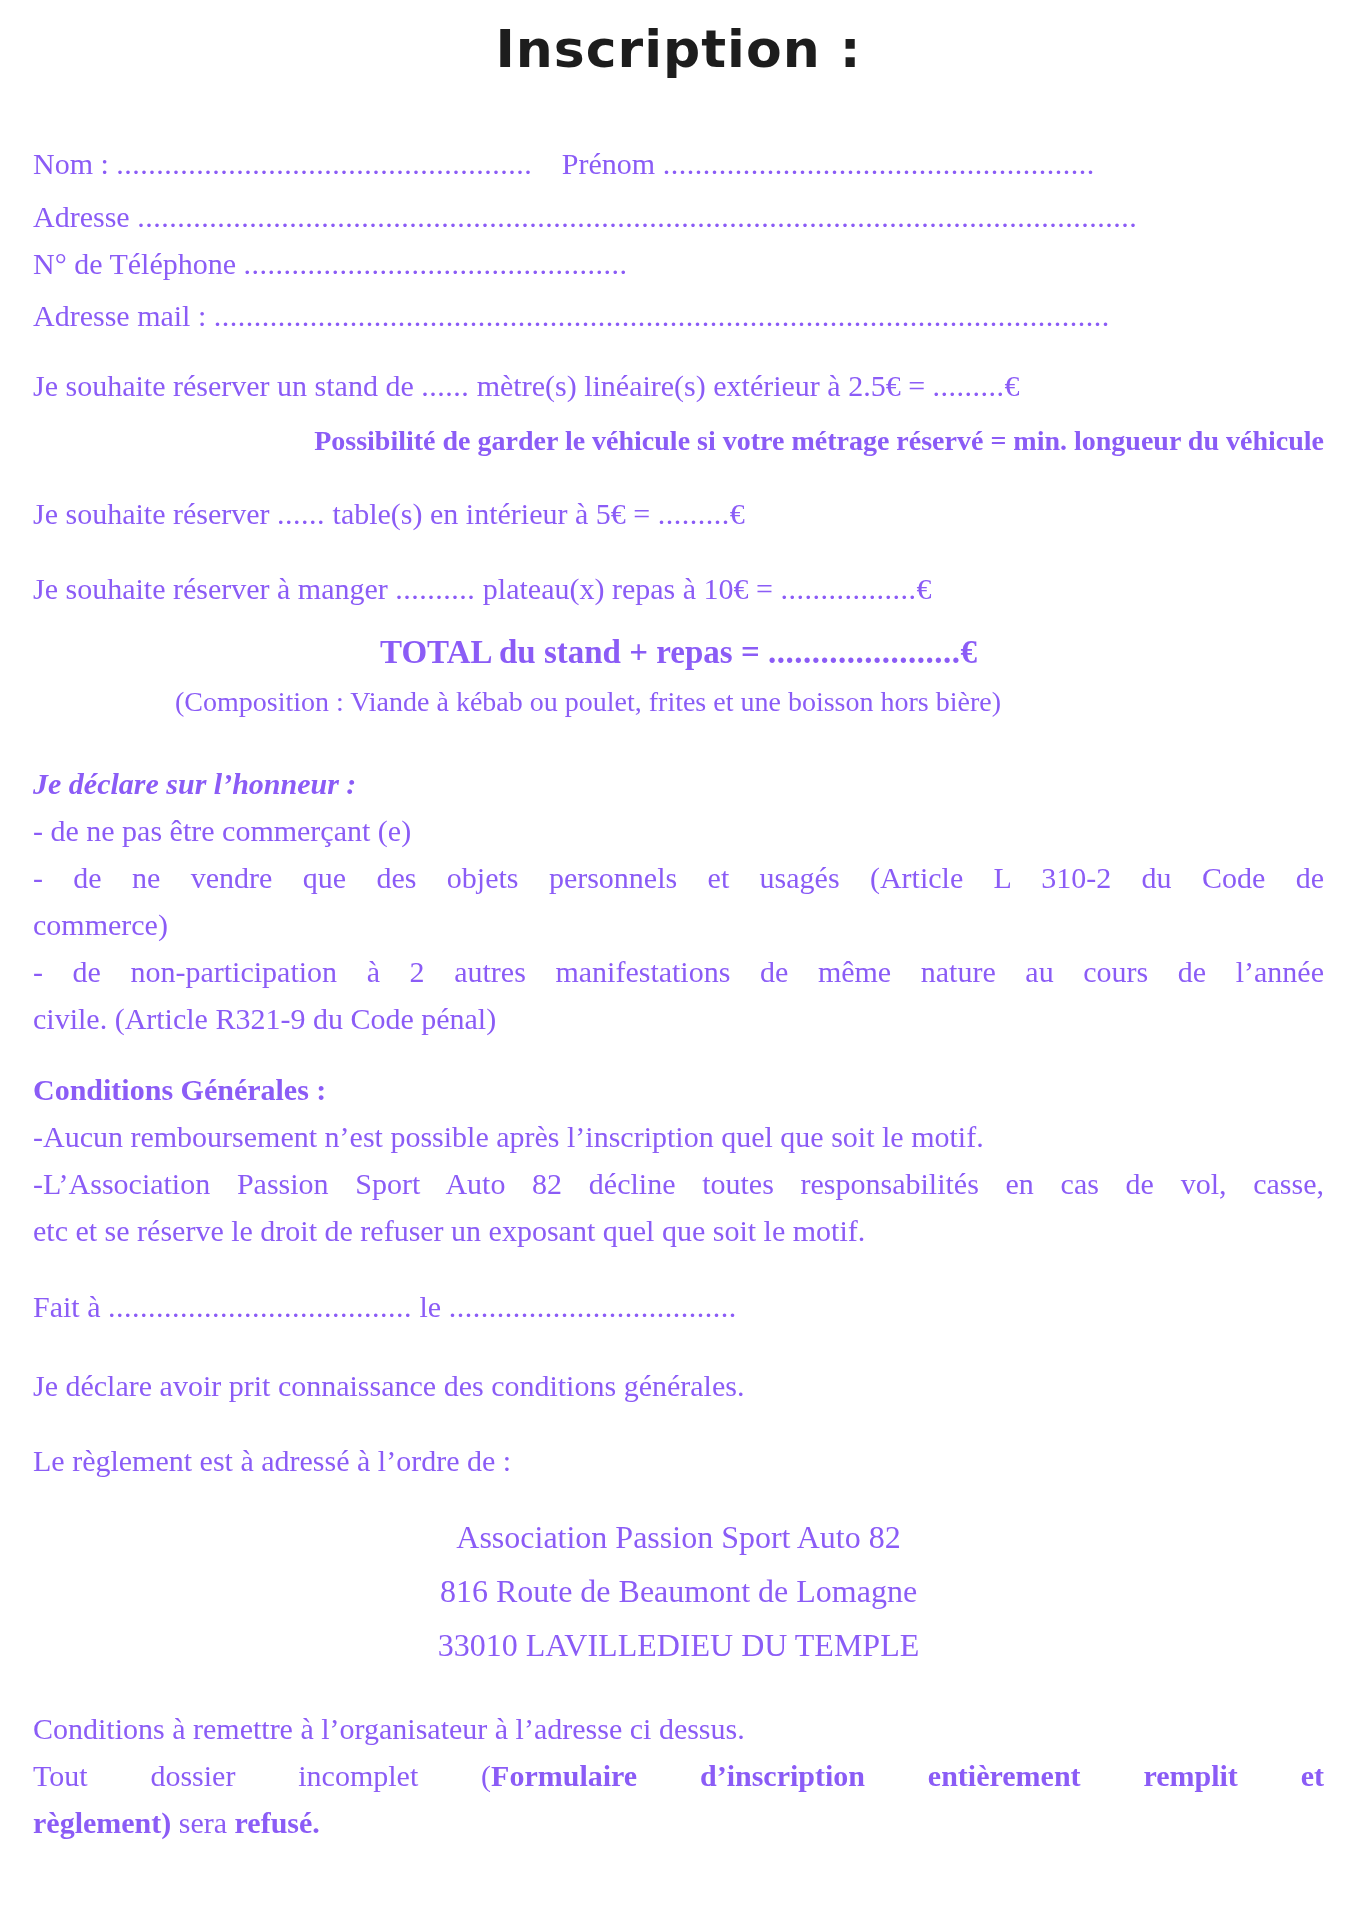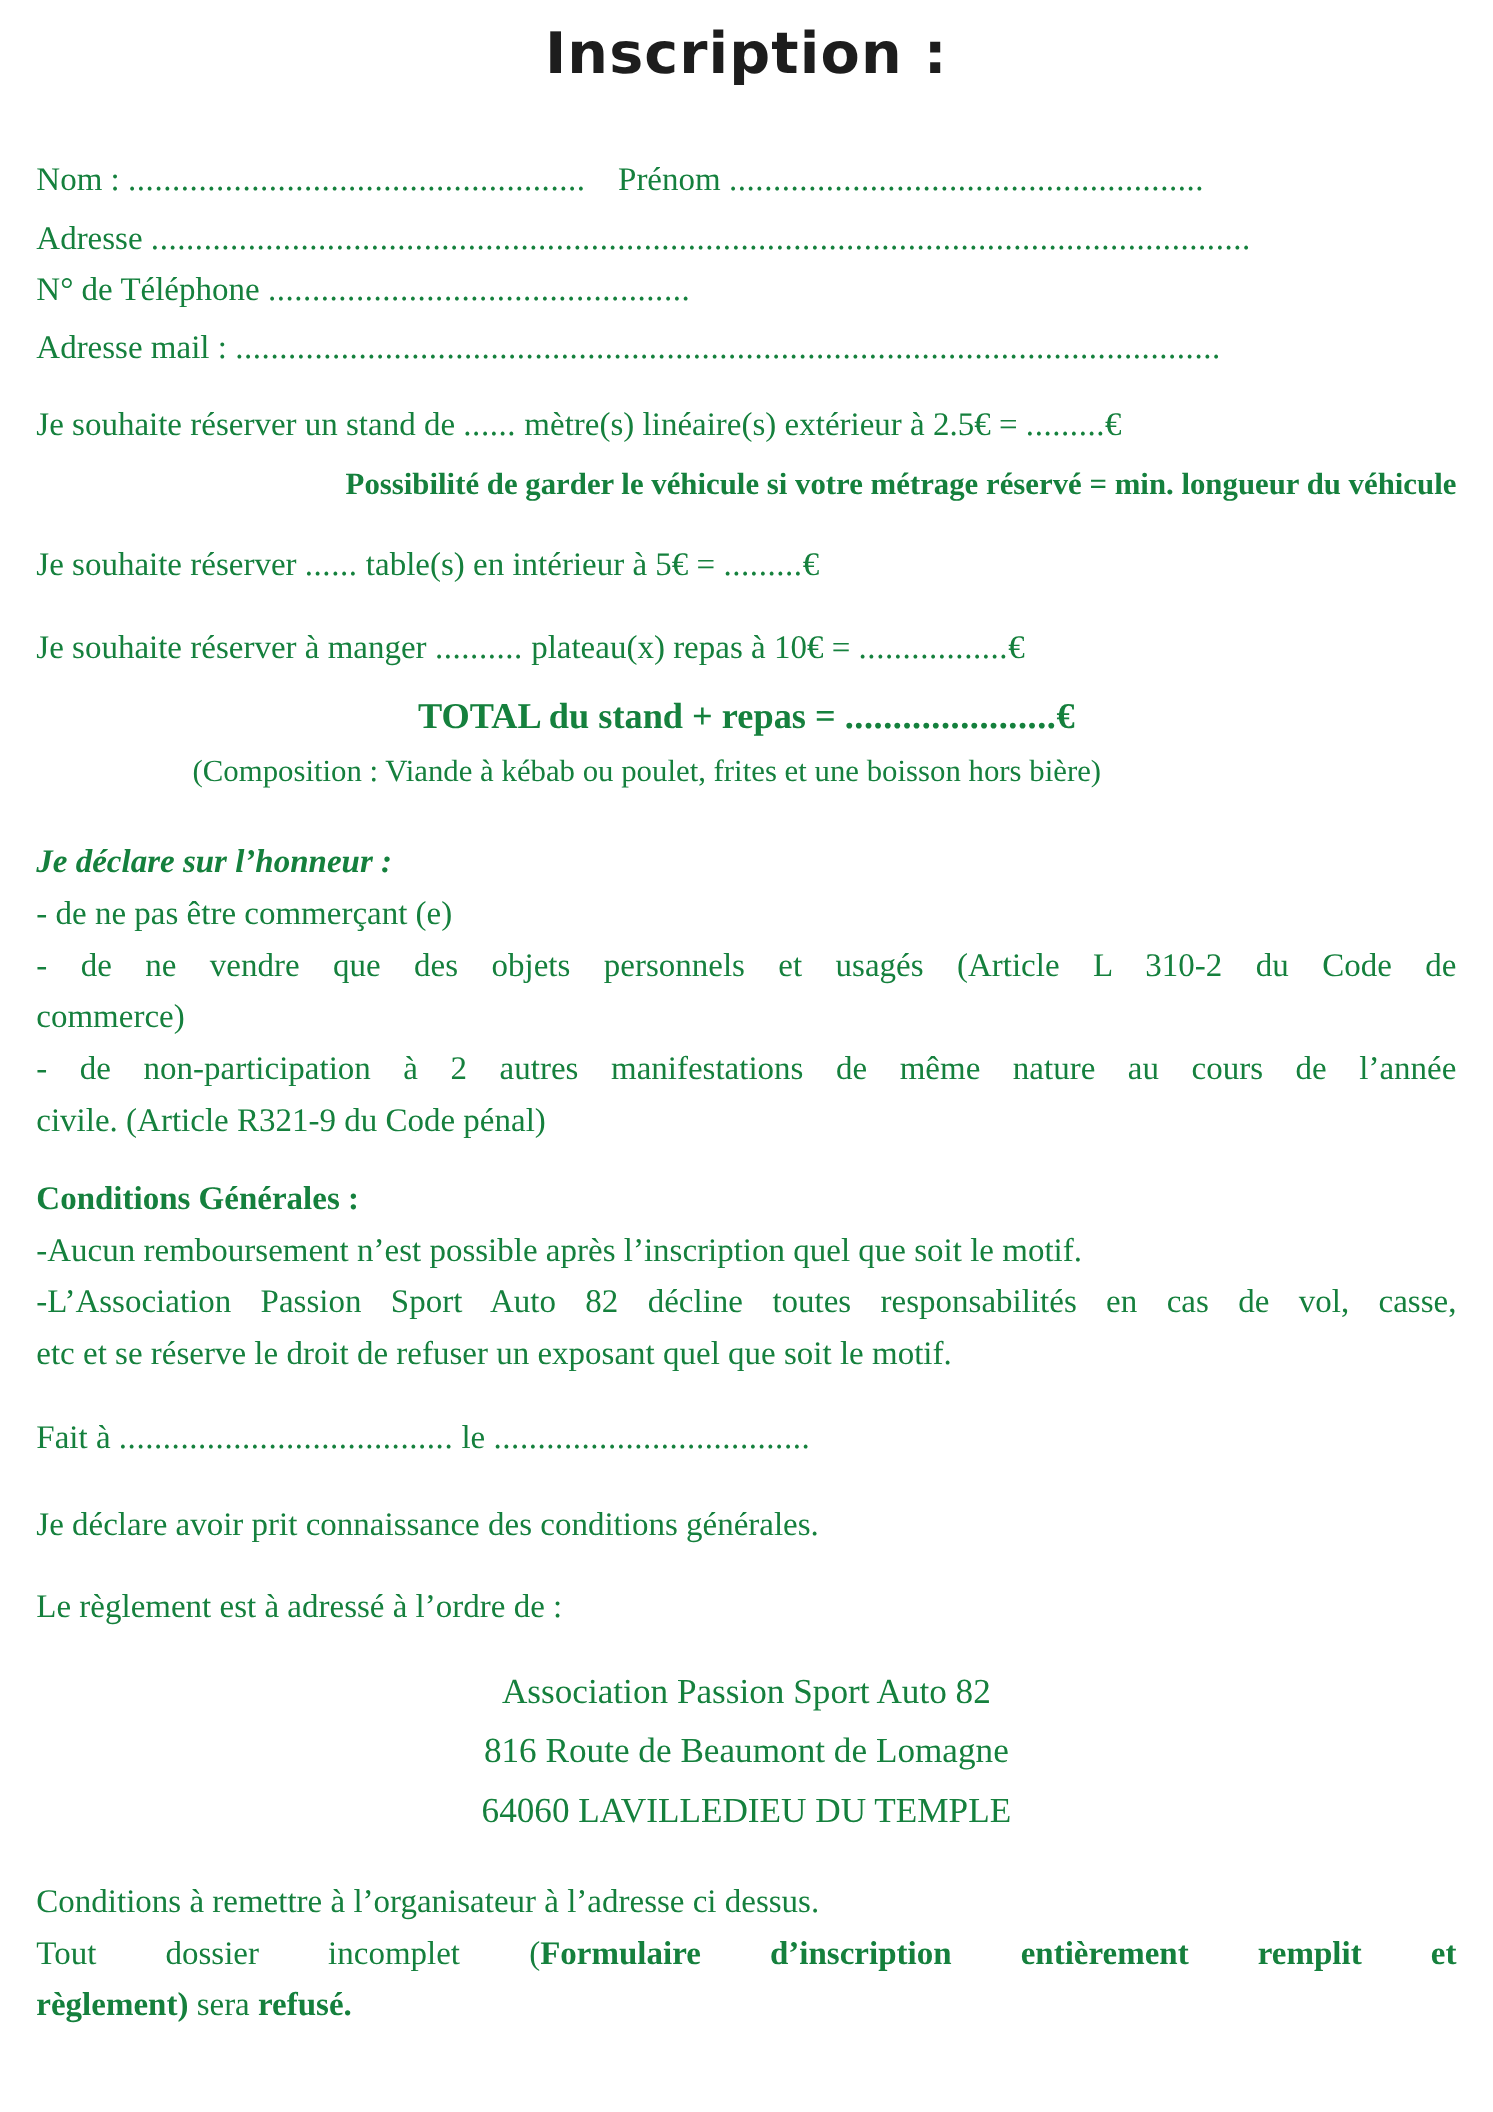--- a/index.html
+++ b/index.html
@@ -16,21 +16,21 @@
   }
   .title{
     font:700 52px/62px "DejaVu Sans", sans-serif;
     letter-spacing:1px;
     text-align:center;
     color:#1d1d1d;
     margin:18px 0 0 0;
   }
   .t{
     font:30px/47px "Liberation Serif", serif;
-    color:#15803d;
+    color:#8b5cf6;
   }
   .b{font-weight:bold;}
   .just{text-align:justify;text-align-last:justify;}
   .note-vehicule{margin-left:68px;font-weight:bold;font-size:28px;text-align:right;}
   .note-compo{margin-left:142px;font-size:28px;}
   .total-line{font-size:33px;font-weight:bold;text-align:center;}
   .payee{
     text-align:center;
     font-weight:normal;
     font-size:32px;
@@ -114,20 +114,20 @@
     <span>le</span>
     <span class="dots">....................................</span>
   </div>
 
   <div class="t" style="margin-top:32px;">Je déclare avoir prit connaissance des conditions générales.</div>
 
   <div class="t" style="margin-top:28px;">Le règlement est à adressé à l’ordre de :</div>
   <div class="t payee" style="margin-top:26px;">
     <div>Association Passion Sport Auto 82</div>
     <div>816 Route de Beaumont de Lomagne</div>
-    <div>64060 LAVILLEDIEU DU TEMPLE</div>
+    <div>33010 LAVILLEDIEU DU TEMPLE</div>
   </div>
 
   <div class="t" style="margin-top:33px;">Conditions à remettre à l’organisateur à l’adresse ci dessus.</div>
   <div class="t just"><span>Tout dossier incomplet (</span><span class="b">Formulaire d’inscription entièrement remplit et</span></div>
   <div class="t"><span class="b">règlement)</span><span> sera </span><span class="b">refusé.</span></div>
 
 </div>
 
 </body></html>

